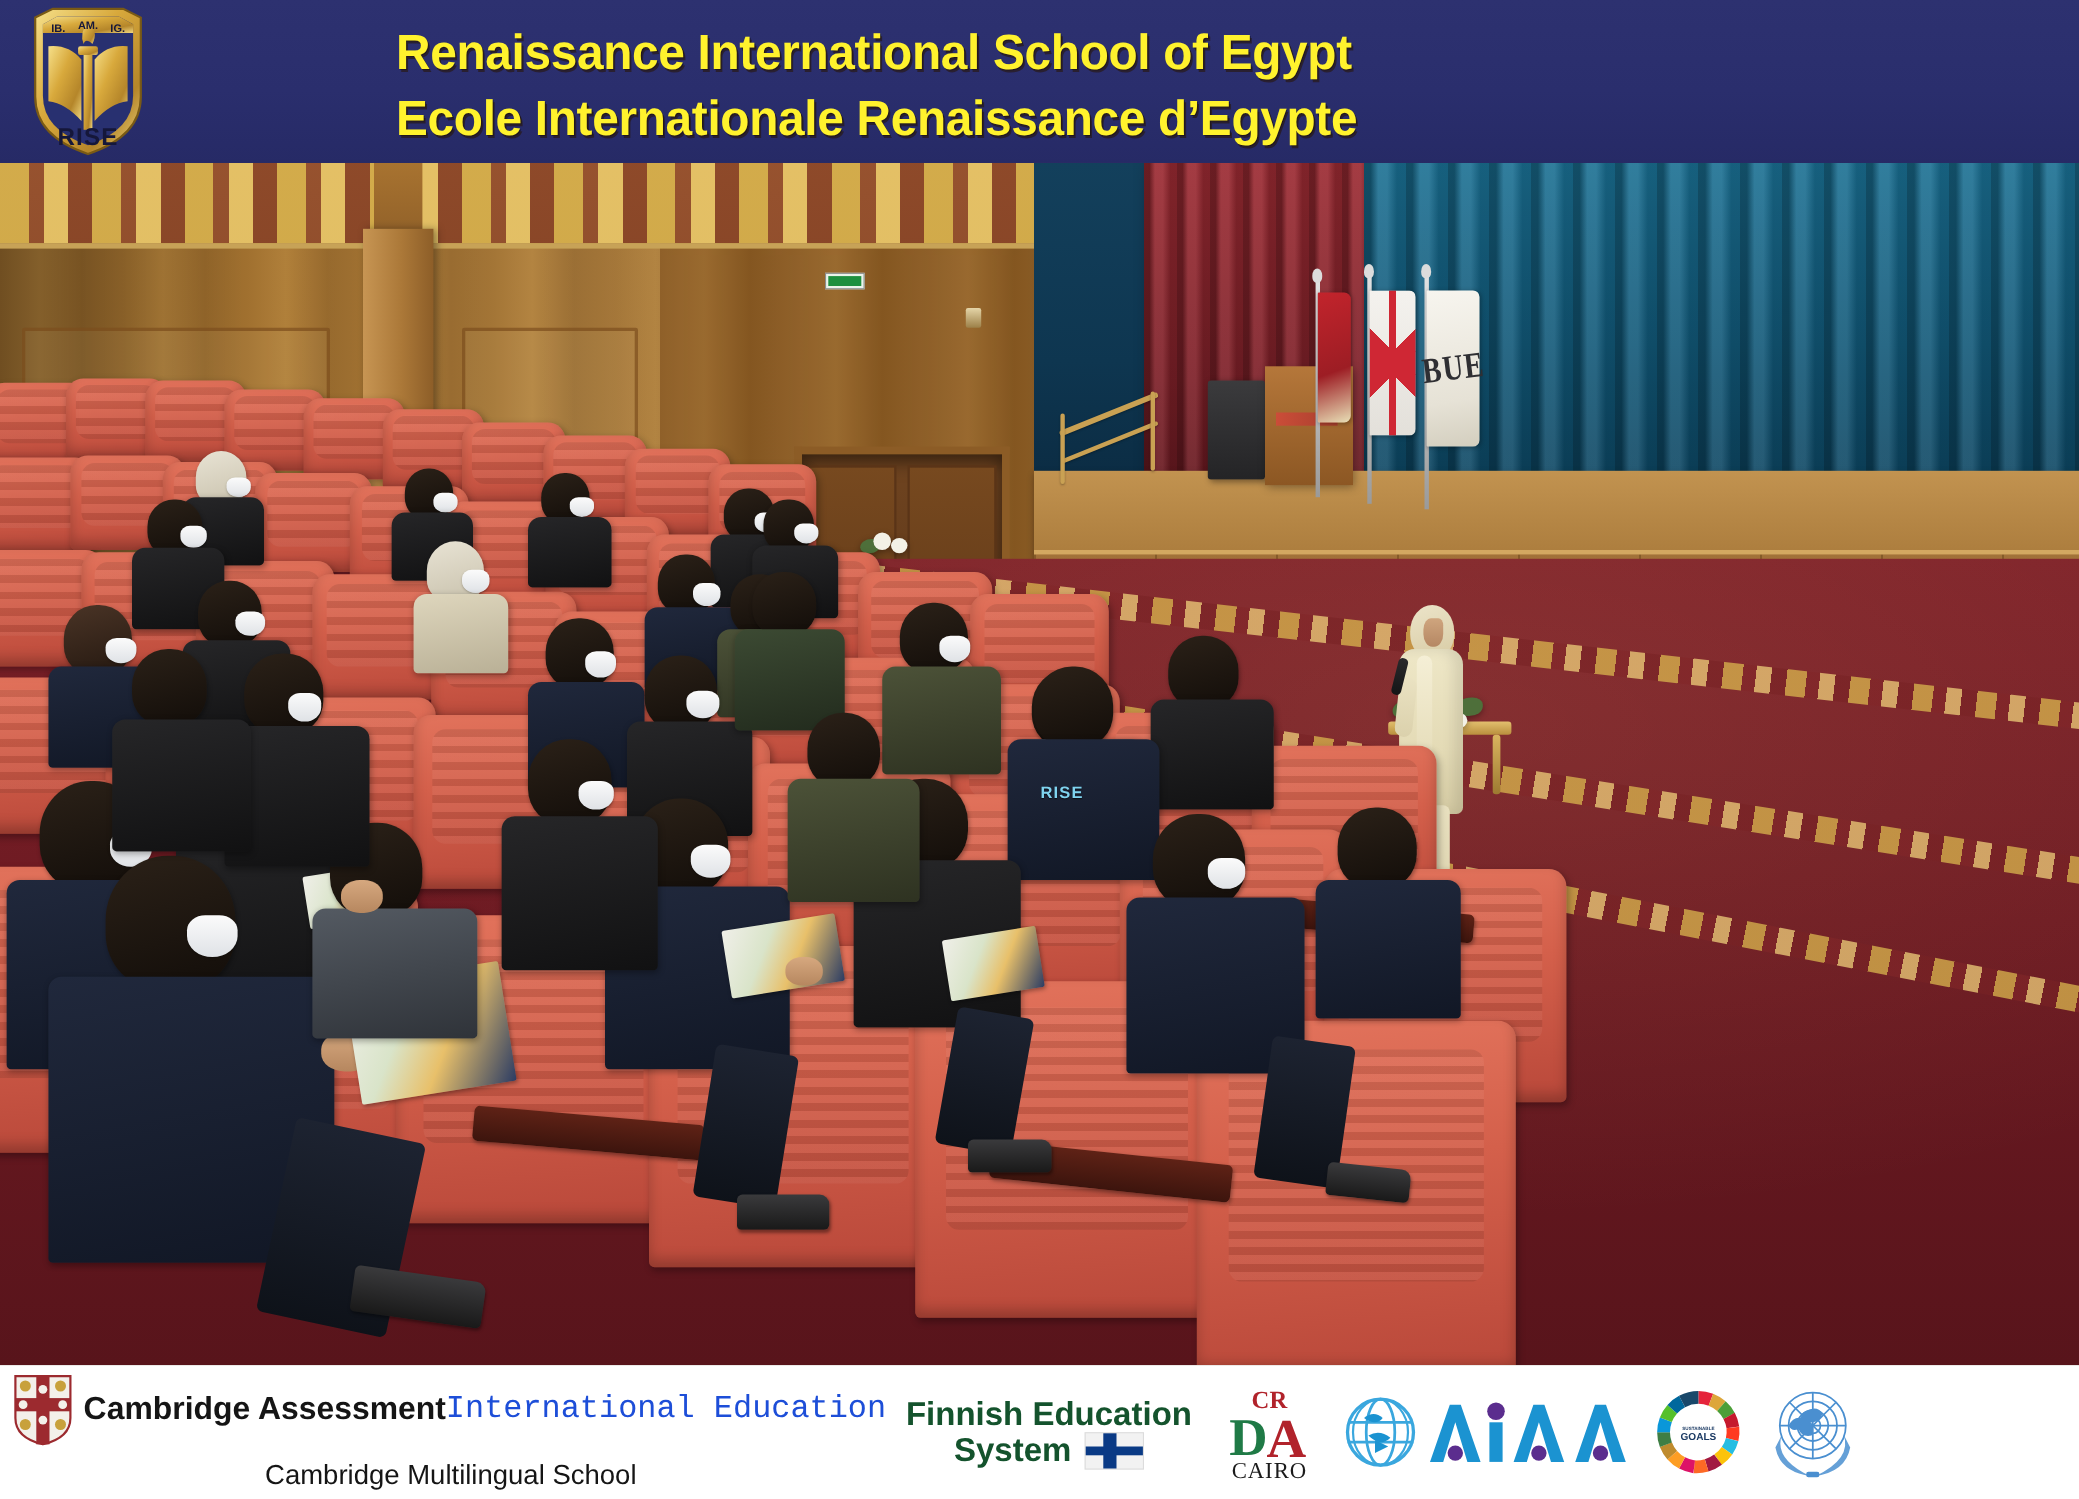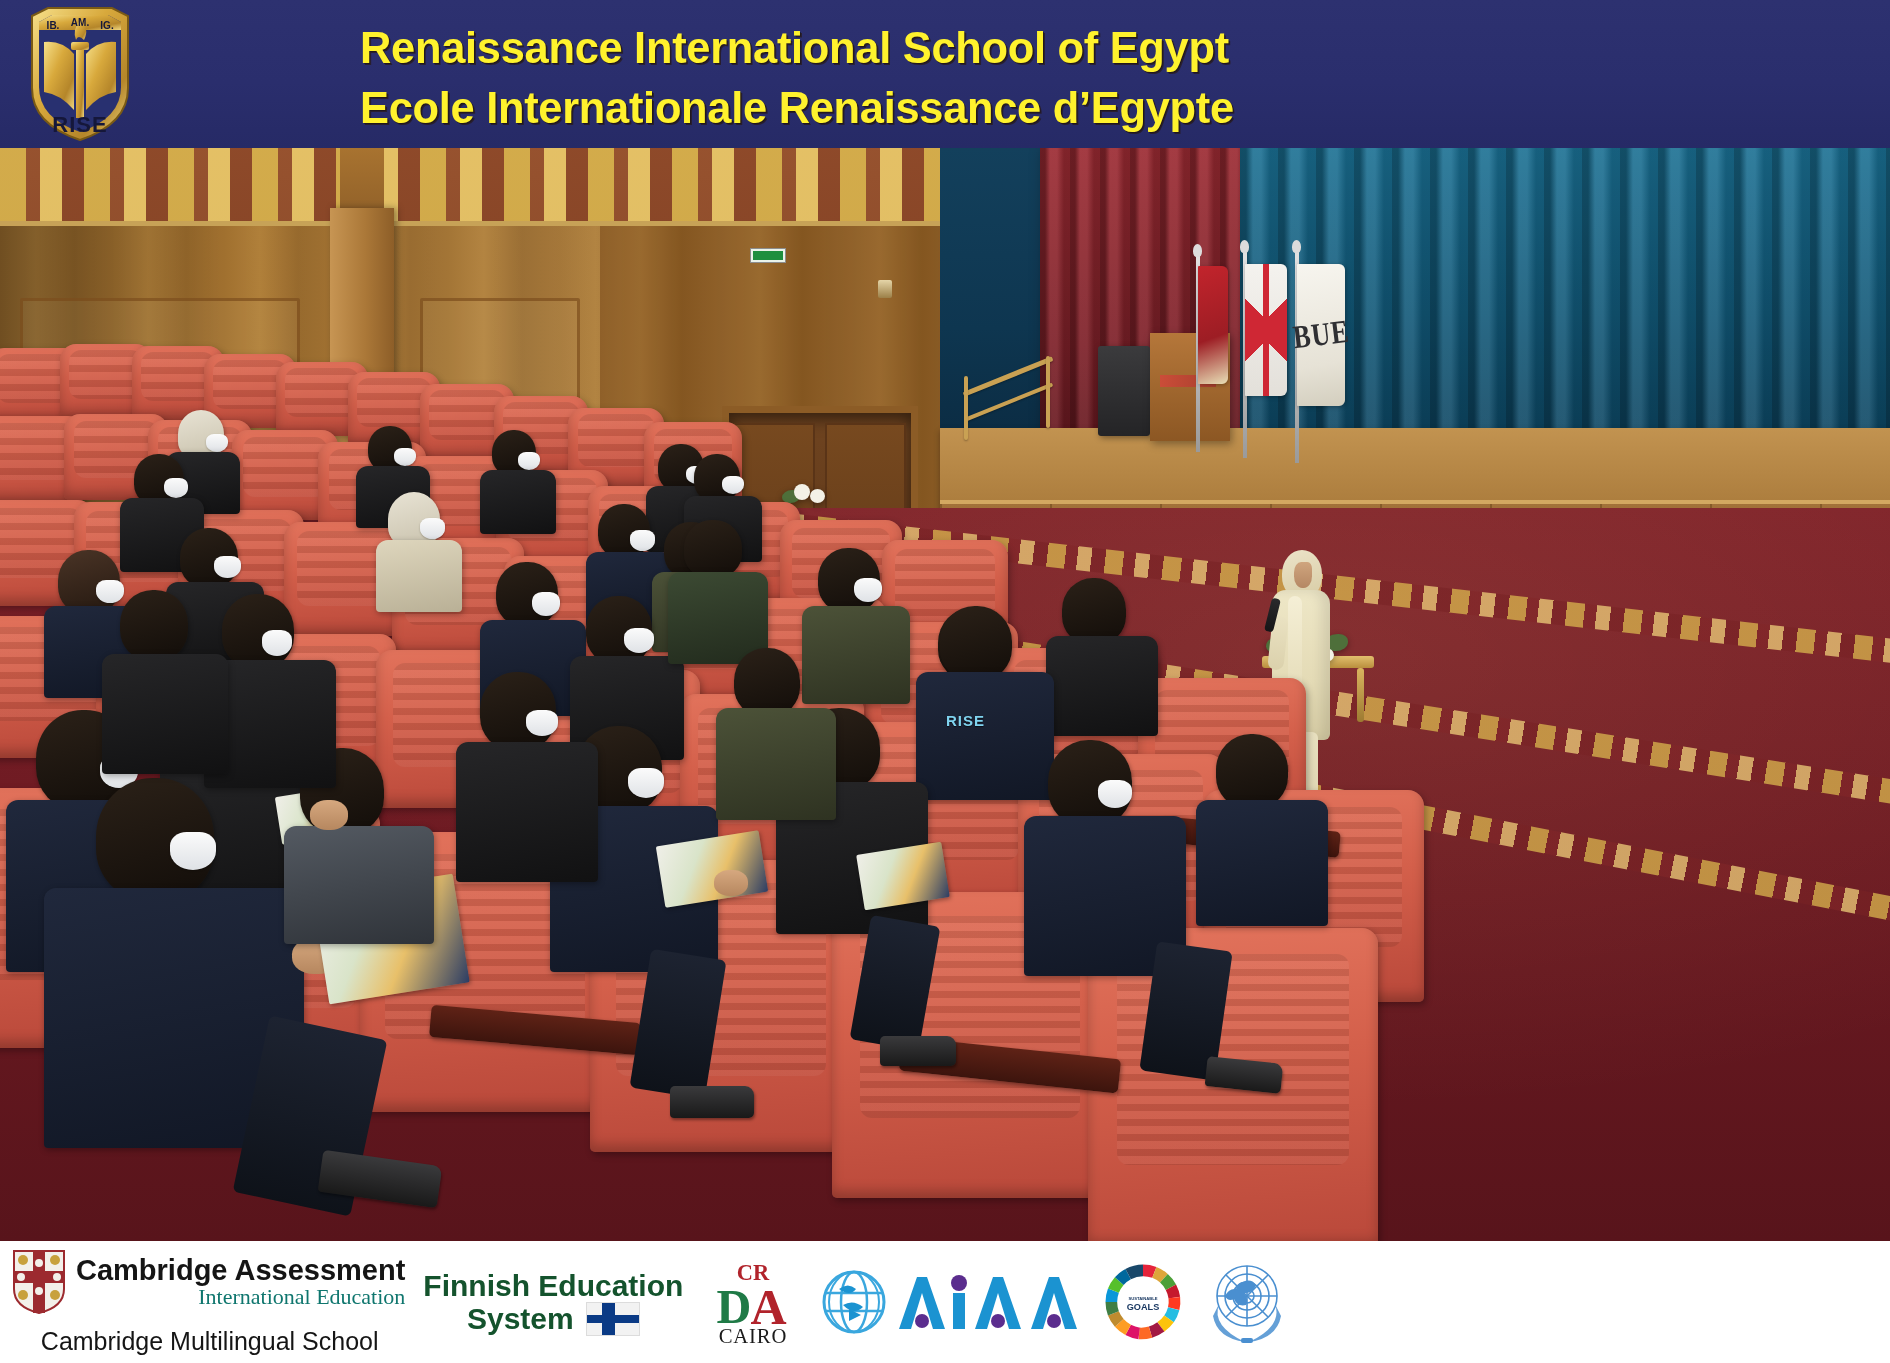--- a/index.html
+++ b/index.html
@@ -408,23 +408,23 @@
     background:#2b3a80;
     background-image:
       radial-gradient(circle, #fff 1px, transparent 1.4px);
     background-size:7px 7px;
   }
   .fc-de { background:linear-gradient(180deg,#141414 33.3%,#d7141a 33.3% 66.6%,#f5c518 66.6%); }
 
   .cambridge { display:flex; flex-direction:column; justify-content:center; padding:0 6px; }
   .camb-top { display:flex; align-items:center; gap:10px; }
   .camb-shield { width:54px; height:66px; }
-  .camb-words { display:flex; flex-direction:column; line-height:1.05;text-align:right; }
+  .camb-words { display:flex; flex-direction:row; line-height:1.05; }
   .camb-words .l1 { font-size:29px; font-weight:bold; color:#151515; font-family:"Liberation Sans", sans-serif; white-space:nowrap;}
-  .camb-words .l2 { font-size:22px; color:#0f766e; font-family:Liberation Serif, serif; white-space:nowrap;}
+  .camb-words .l2 { font-size:29px; color:#1d4ed8; font-family:Liberation Mono, monospace; white-space:nowrap;}
   .camb-rule { height:1px; background:#9a9a9a; margin:6px 0 5px 0; }
   .camb-sub { font-size:25px; color:#151515; font-family:"Liberation Sans", sans-serif; white-space:nowrap; padding-left:2px;}
 
   .britco { display:flex; align-items:center; gap:12px; padding:0 14px; }
   .bc-dots { display:grid; grid-template-columns:34px 34px; grid-template-rows:34px 34px; gap:5px; }
   .bc-dot { width:34px; height:34px; border-radius:50%; background:#2f9fe0; }
   .bc-words { display:flex; flex-direction:column; line-height:0.95; }
   .bc-words span {
     font-size:35px; font-weight:bold; color:#1d2f6f; letter-spacing:1px;
     font-family:"Liberation Sans", sans-serif;

